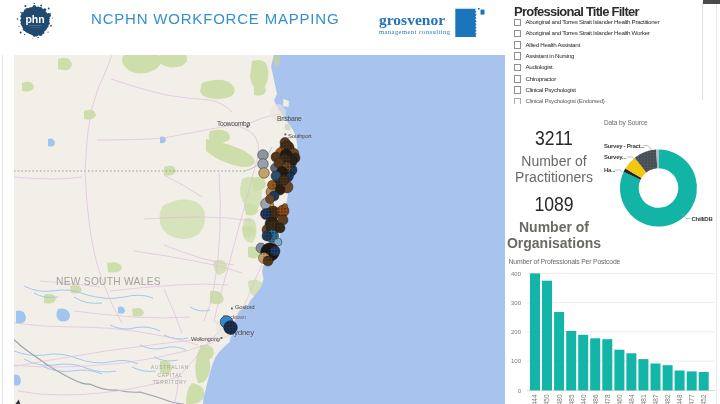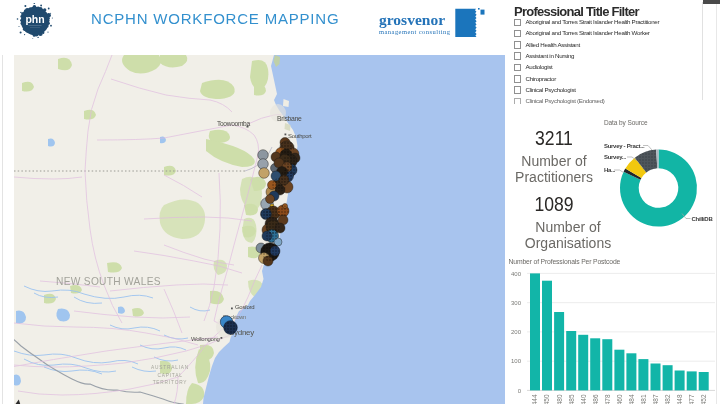--- a/index.html
+++ b/index.html
@@ -316,21 +316,21 @@
   <div class="cbrow" style="left:8.5px;top:97.1px;opacity:0.75;">
       <div class="cbox"></div>
       <div class="cbtxt">Clinical Psychologist (Endorsed)</div>
     </div>
   <div class="abs" style="left:197px;top:2px;width:1px;height:98px;background:#e1e1e1;"></div>
 </div>
 
 <div class="bignum" style="left:494px;top:126.5px;">3211</div>
 <div class="biglab" style="left:494px;top:152.5px;">Number of Practitioners</div>
 <div class="bignum" style="left:494px;top:192.5px;">1089</div>
-<div class="biglab" style="left:508px;top:219px;">Number of Organisations</div>
+<div class="biglab" style="left:494px;top:219px;font-weight:bold;">Number of Organisations</div>
 
 <div class="vtitle" style="left:604px;top:118.5px;font-size:6.5px;">Data by Source</div>
 <svg class="abs" style="left:598px;top:140px" width="122" height="100" viewBox="598 140 122 100">
   <path d="M658.50 149.50 A38.5 38.5 0 1 1 623.61 171.73 L640.56 179.63 A19.8 19.8 0 1 0 658.50 168.20 Z" fill="#12B5A5"></path>
   <path d="M623.61 171.73 A38.5 38.5 0 0 1 625.33 168.46 L641.44 177.95 A19.8 19.8 0 0 0 640.56 179.63 Z" fill="#22262A"></path>
   <path d="M625.33 168.46 A38.5 38.5 0 0 1 634.80 157.66 L646.31 172.40 A19.8 19.8 0 0 0 641.44 177.95 Z" fill="#F2C80F"></path>
   <path d="M634.80 157.66 A38.5 38.5 0 0 1 656.15 149.57 L657.29 168.24 A19.8 19.8 0 0 0 646.31 172.40 Z" fill="#4F565C"></path>
   <path d="M656.15 149.57 A38.5 38.5 0 0 1 658.50 149.50 L658.50 168.20 A19.8 19.8 0 0 0 657.29 168.24 Z" fill="#AEB9C3"></path>
   <g fill="url(#ddots)">
     <path d="M634.80 157.66 A38.5 38.5 0 0 1 656.15 149.57 L657.29 168.24 A19.8 19.8 0 0 0 646.31 172.40 Z"></path>

